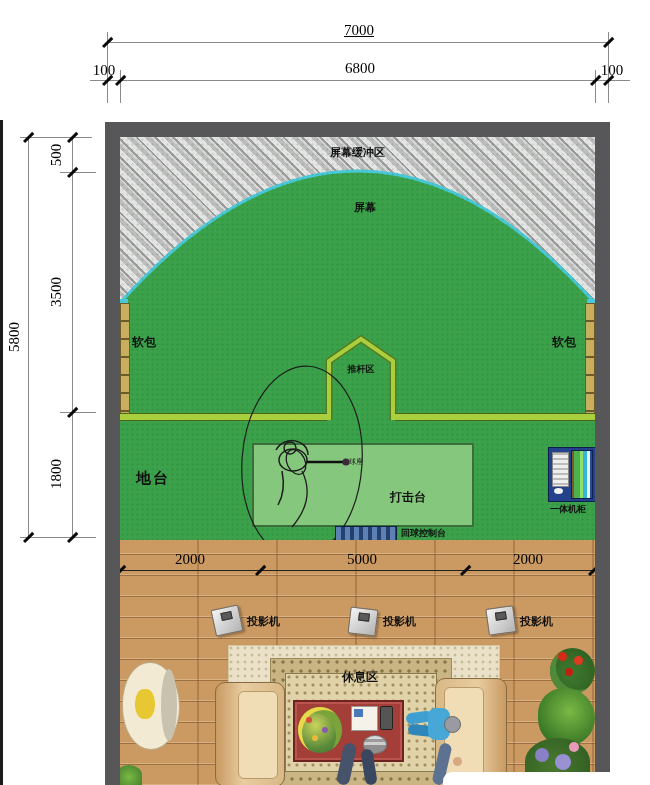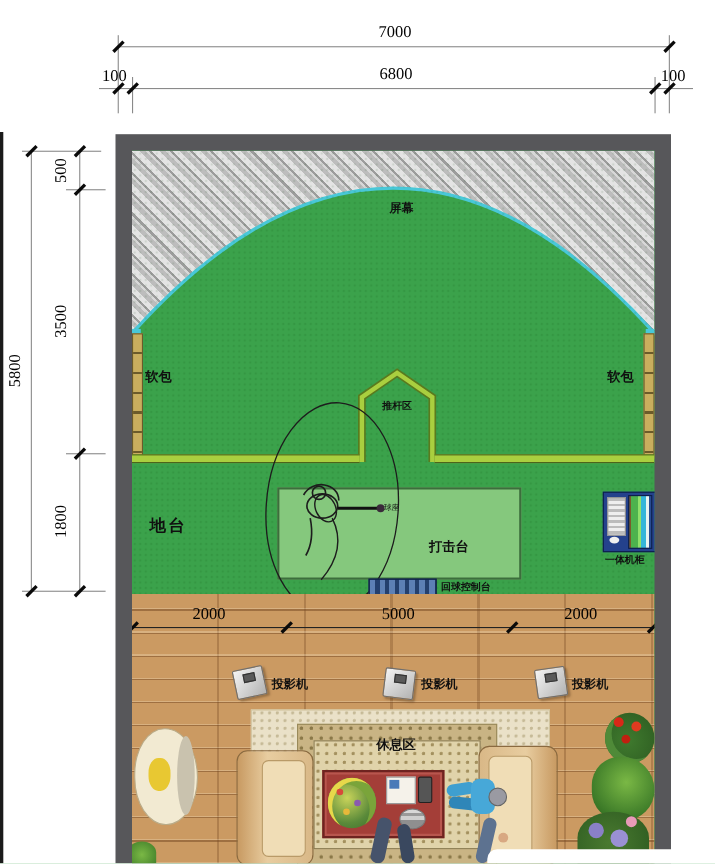--- a/index.html
+++ b/index.html
@@ -83,21 +83,21 @@
 
 <div class="page">
 
   <div class="edgeline"></div>
 
   <div class="vline" style="left:107px;top:32px;height:71px;"></div>
   <div class="vline" style="left:608px;top:32px;height:71px;"></div>
   <div class="hline" style="left:107px;top:42px;width:501px;"></div>
   <div class="tick" style="left:101px;top:41px;"></div>
   <div class="tick" style="left:602px;top:41px;"></div>
-  <div class="dim" style="left:319px;top:22px;width:80px;">7000</div>
+  <div class="dim" style="left:319px;top:22px;width:80px;text-decoration:underline;">7000</div>
 
   <div class="hline" style="left:90px;top:80px;width:540px;"></div>
   <div class="vline" style="left:120px;top:70px;height:33px;"></div>
   <div class="vline" style="left:595px;top:70px;height:33px;"></div>
   <div class="tick" style="left:101px;top:79px;"></div>
   <div class="tick" style="left:114px;top:79px;"></div>
   <div class="tick" style="left:589px;top:79px;"></div>
   <div class="tick" style="left:602px;top:79px;"></div>
   <div class="dim" style="left:84px;top:62px;width:40px;">100</div>
   <div class="dim" style="left:320px;top:60px;width:80px;">6800</div>
@@ -124,21 +124,22 @@
     <div class="interior">
 
       <div class="hatch"></div>
 
       <svg width="475" height="168" style="position:absolute;left:0;top:0;">
         <path d="M0,166 Q237.5,-98 475,166 L475,168 L0,168 Z" fill="#3ba24b"></path>
         <path d="M0,166 Q237.5,-98 475,166" fill="none" stroke="#49c8d8" stroke-width="3"></path>
       </svg>
       <div class="turftex"></div>
 
-      <div class="cn" style="left:0;top:45px;width:490px;font-size:11px;">屏幕</div>
+      <div class="cn" style="left:0;top:8px;width:475px;font-size:11px;">屏幕缓冲区</div>
+      <div class="cn" style="left:0;top:63px;width:490px;font-size:11px;">屏幕</div>
 
       <div class="cyantri" style="left:0;"></div>
       <div class="cyantri" style="left:467px;"></div>
       <div class="softpad" style="left:0;"></div>
       <div class="softpad" style="left:465px;"></div>
       <div class="cn" style="left:12px;top:197px;font-size:12px;">软包</div>
       <div class="cn" style="left:432px;top:197px;font-size:12px;">软包</div>
 
       <svg width="76" height="88" style="position:absolute;left:203px;top:197px;">
         <polyline points="6,86 6,27 38,5 70,27 70,86" fill="none" stroke="#5a7a1e" stroke-width="7"></polyline>

